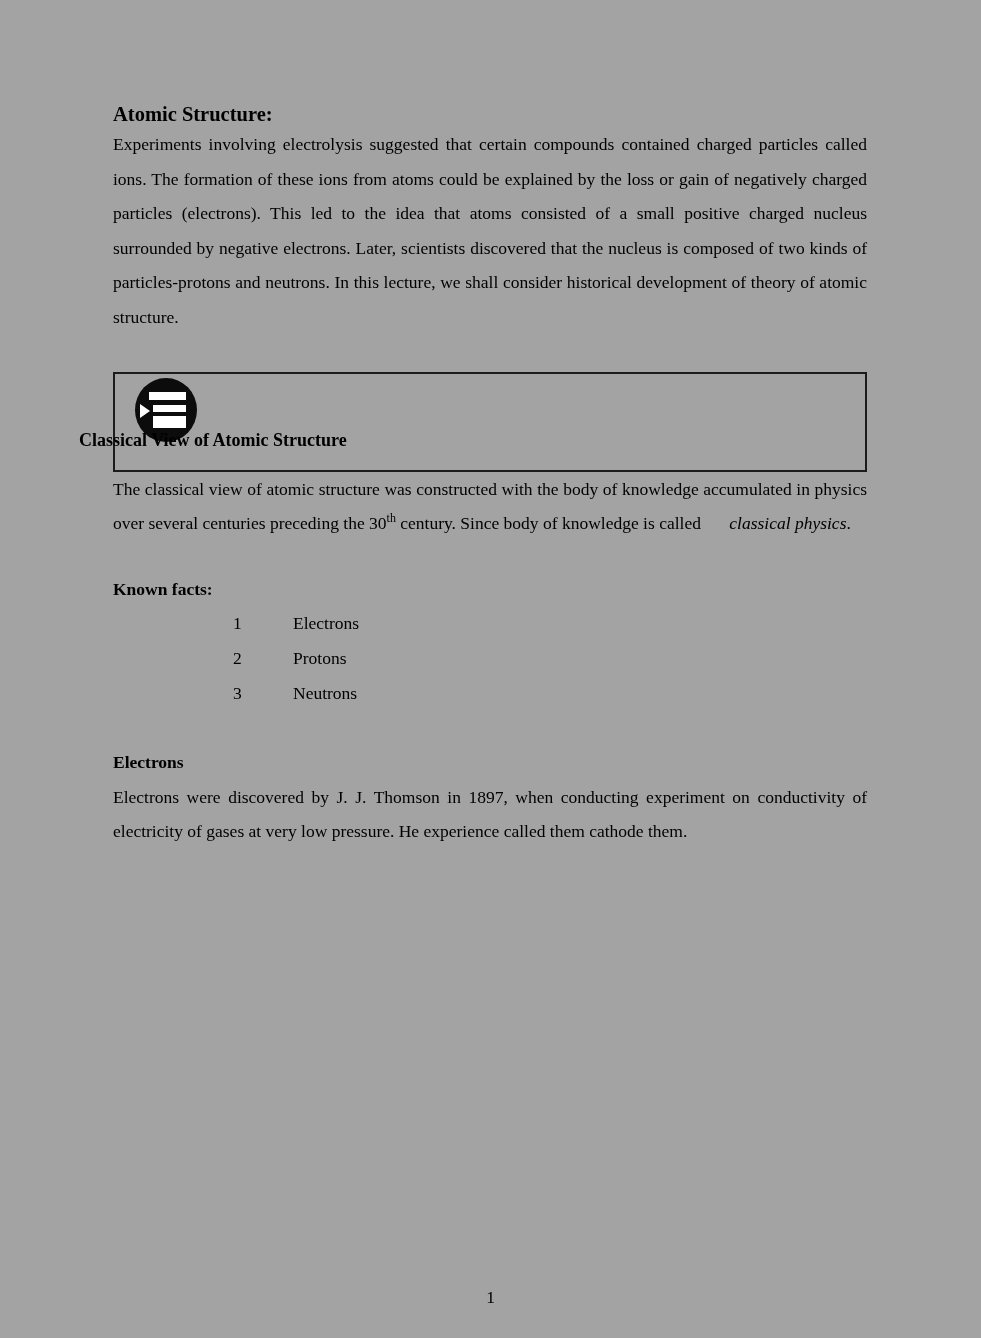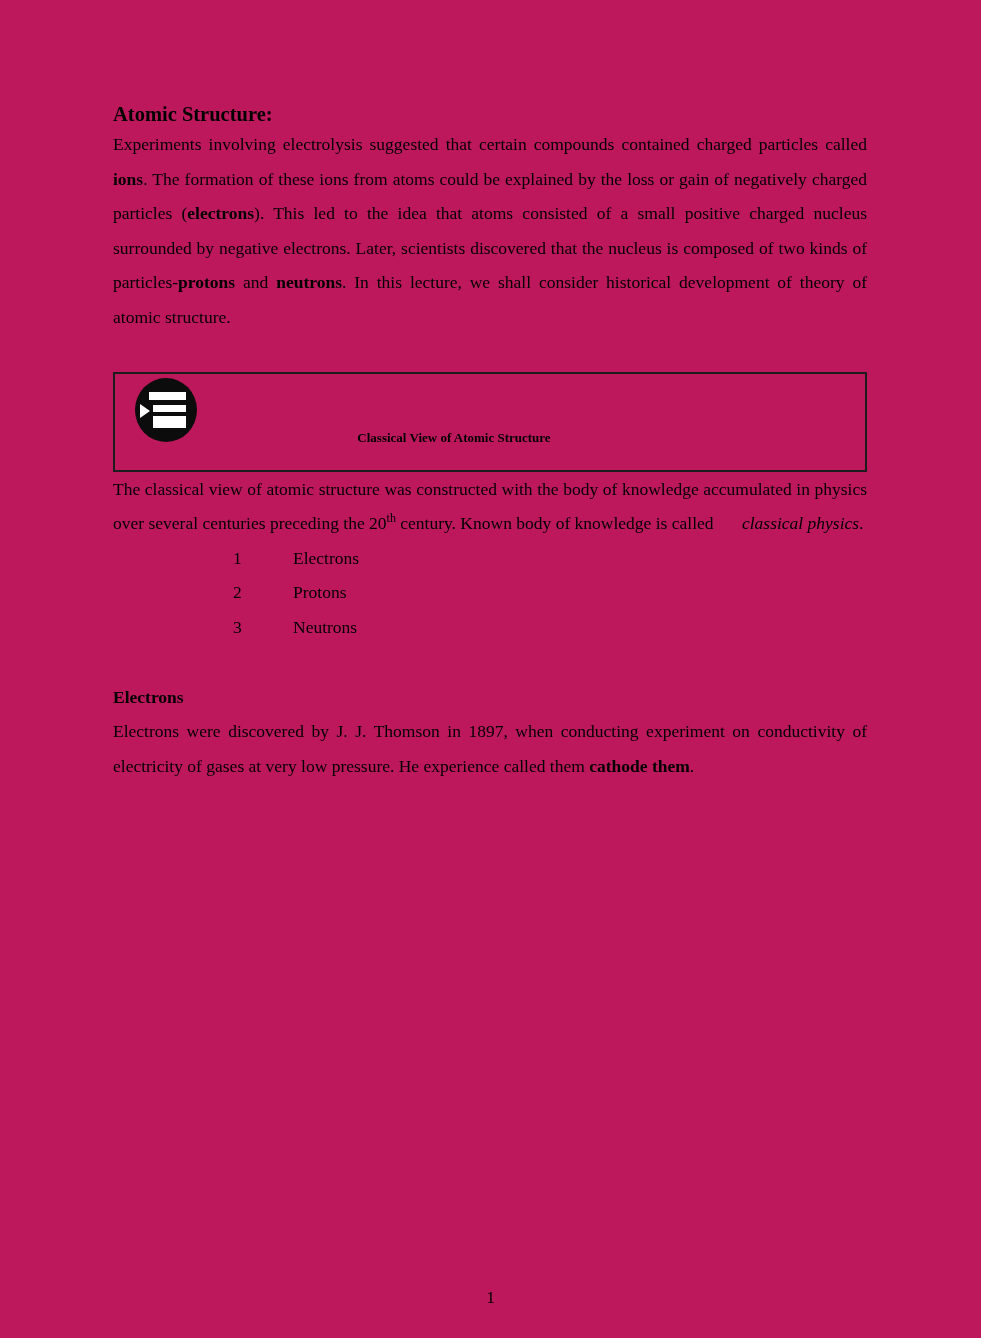--- a/index.html
+++ b/index.html
@@ -1,20 +1,20 @@
 <!DOCTYPE html>
 <html><head>
 <meta charset="utf-8">
 <style>
   html, body { margin: 0; padding: 0; background: #ffffff; }
   .page {
     position: relative;
     width: 981px;
     height: 1338px;
-    background: #be185d;
+    background: #a3a3a3;
     color: #000000;
     font-family: "Liberation Serif", "DejaVu Serif", serif;
     overflow: hidden;
   }
   .content {
     position: absolute;
     left: 113px;
     top: 0;
     width: 754px;
   }
@@ -25,21 +25,21 @@
     font-weight: bold;
   }
   p.body {
     margin: 0;
     font-size: 17.5px;
     line-height: 34.6px;
     text-align: justify;
   }
   .mt-first   { margin-top: 17px; }
   .mt-para    { margin-top: 33px; }
-  .b { font-weight: bold; margin-top: 48px; }
+  .b { font-weight: normal; margin-top: 48px; }
   .i { font-style: italic; margin-left: 24px; }
   .sup {
     font-size: 12px;
     position: relative;
     top: -7px;
     line-height: 0;
   }
   .callout-box {
     position: relative;
     margin-top: 37px;
@@ -53,22 +53,21 @@
     top: 3px;
     width: 66px;
     height: 66px;
     display: block;
   }
   .callout-title {
     position: absolute;
     top: 56px;
     left: -36px;
     width: 100%;
-    text-align: center;
-    font-size: 13px;
+    font-size: 18px;
     font-weight: bold;
   }
   .sub-heading {
     margin: 31px 0 0 0;
     font-size: 17.5px;
     line-height: 34.6px;
     font-weight: bold;
   }
   .sub-heading.mt-big { margin-top: 35px; }
   .num-list { margin: 0; }
@@ -110,22 +109,23 @@
           <ellipse cx="33" cy="33" rx="31" ry="32" fill="#0c0c0c"></ellipse>
           <rect x="16" y="15" width="37" height="8" fill="#ffffff"></rect>
           <polygon points="7,27 17,34 7,41" fill="#ffffff"></polygon>
           <rect x="20" y="28" width="33" height="7" fill="#ffffff"></rect>
           <rect x="20" y="39" width="33" height="12" fill="#ffffff"></rect>
         </svg>
       </span>
       <div class="callout-title">Classical View of Atomic Structure</div>
     </div>
 
-    <p class="body mt-para"><span>The classical view of atomic structure was constructed with the body of knowledge accumulated in physics over several centuries preceding the 20</span><span class="sup">th</span><span> century.  Known body of knowledge is called </span><span class="i">classical physics</span><span>.</span></p>
+    <p class="body mt-para"><span>The classical view of atomic structure was constructed with the body of knowledge accumulated in physics over several centuries preceding the 30</span><span class="sup">th</span><span> century.  Since body of knowledge is called </span><span class="i">classical physics</span><span>.</span></p>
 
+    <div class="sub-heading">Known facts:</div>
 
 
     <div class="num-list">
       <div class="list-row">
         <span class="list-num">1</span>
         <span class="list-label">Electrons</span>
       </div>
       <div class="list-row">
         <span class="list-num">2</span>
         <span class="list-label">Protons</span>

